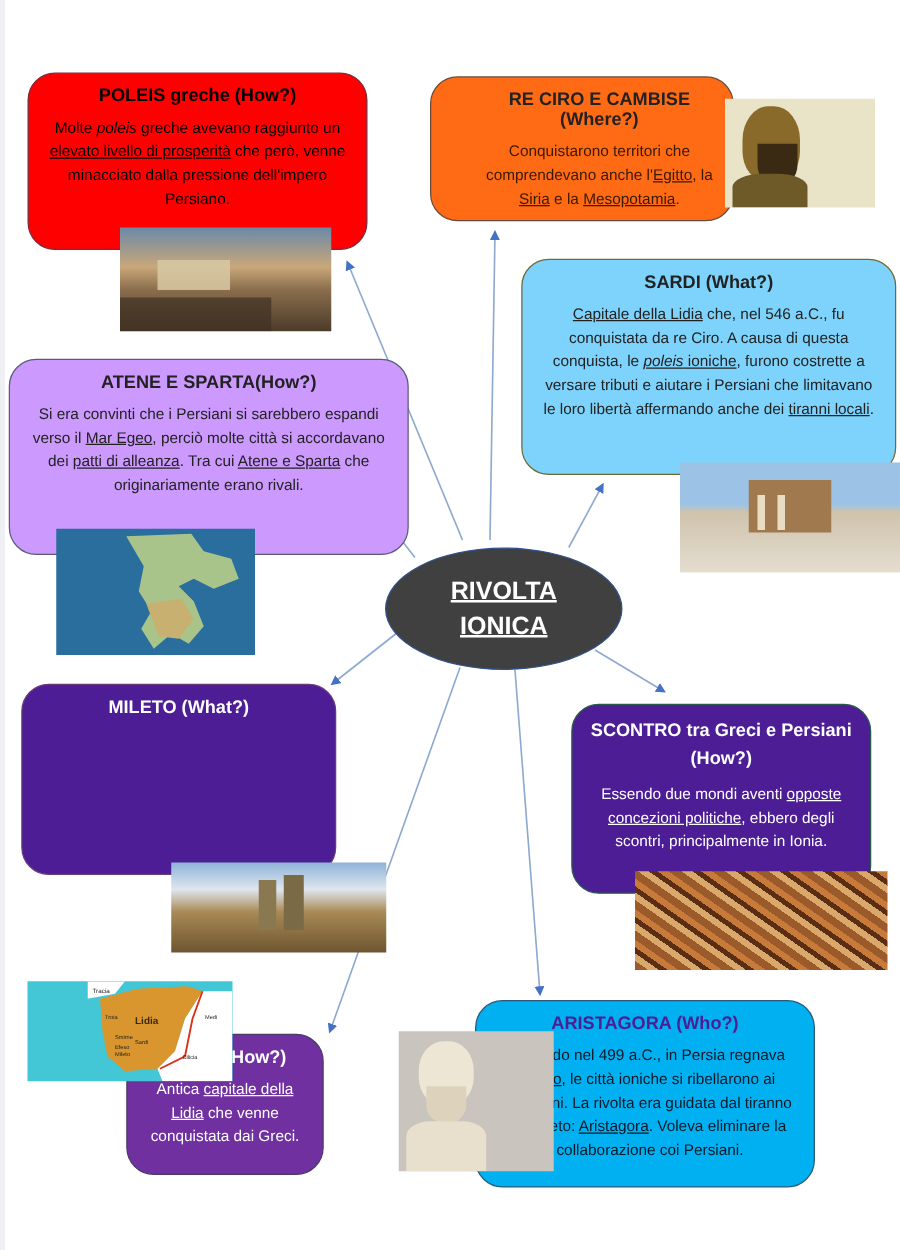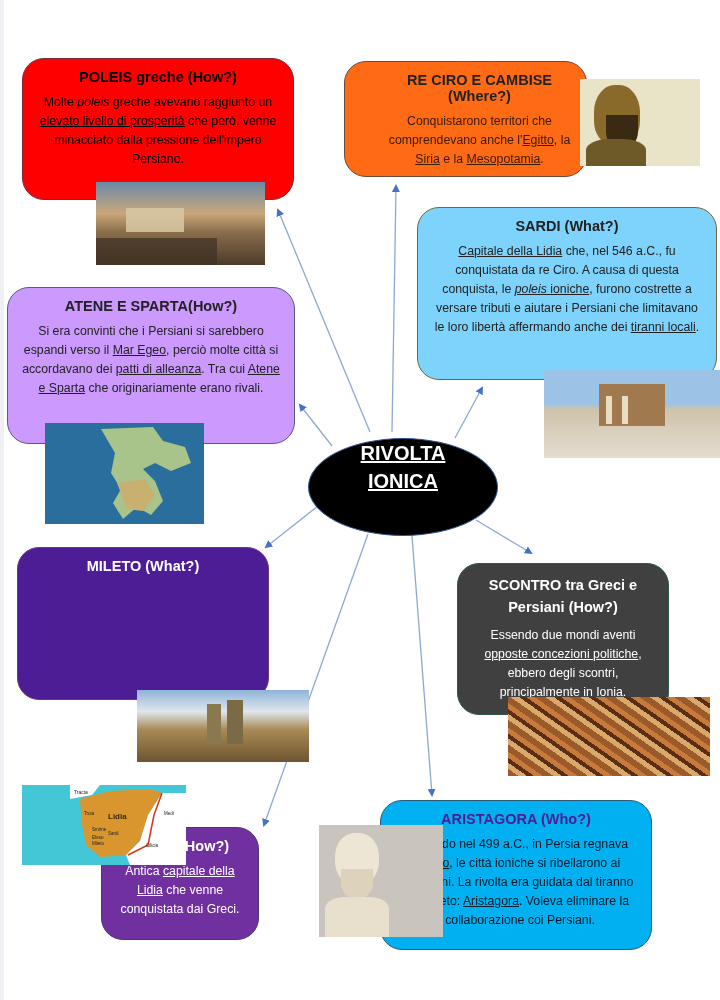--- a/index.html
+++ b/index.html
@@ -6,22 +6,22 @@
   body { width:720px; height:1000px; background:#ffffff; position:relative; overflow:hidden;
          font-family:"Liberation Sans", "DejaVu Sans", sans-serif; }
   .edge { position:absolute; left:0; top:0; width:720px; height:1000px; pointer-events:none; }
   .box { position:absolute; border-radius:22px; box-sizing:border-box; text-align:center;
          border:1.5px solid #3b5b8a; padding:10px 12px; }
   .box h3 { margin:0 0 8px 0; font-size:14.5px; font-weight:bold; }
   .box p { margin:0; font-size:12.3px; line-height:19px; }
   .box u { text-decoration:underline; }
   .pic { position:absolute; overflow:hidden;padding-left:48px; }
   .center { position:absolute; left:308px; top:438px; width:188px; height:96px; border-radius:50%;
-            background:#000000; border:1.5px solid #2f528f; display:flex; flex-direction:column;
-            align-items:center; }
+            background:#404040; border:1.5px solid #2f528f; display:flex; flex-direction:column;
+            align-items:center; justify-content:center; }
   .center span { color:#fff; font-weight:bold; font-size:20px; text-decoration:underline; line-height:28px; }
   .edge-left { position:absolute; left:0; top:0; width:4px; height:1000px; background:#eef0f4; }
 </style>
 </head>
 <body>
 
 <div class="edge-left"></div>
 
 <svg class="edge" viewBox="0 0 720 1000">
   <defs>
@@ -63,40 +63,40 @@
 <div class="box" style="left:417px;top:207px;width:300px;height:173px;background:#7dd3fc;color:#222;border-color:#6b6b3a;">
   <h3>SARDI (What?)</h3>
   <p><u>Capitale della Lidia</u> che, nel 546 a.C., fu conquistata da re Ciro. A causa di questa conquista, le <u><i>poleis</i></u><u> ioniche</u>, furono costrette a versare tributi e aiutare i Persiani che limitavano le loro libertà affermando anche dei <u>tiranni locali</u>.</p>
 </div>
 <div class="pic" style="left:544px;top:370px;width:151px;height:88px;background:linear-gradient(180deg,#9cc3e6 0%,#9cc3e6 38%,#cfc3ac 45%,#e4ddd0 100%);">
   <div style="position:absolute;left:55px;top:14px;width:66px;height:42px;background:#a07a4e;"></div>
   <div style="position:absolute;left:62px;top:26px;width:6px;height:28px;background:#e9dcc3;"></div>
   <div style="position:absolute;left:78px;top:26px;width:6px;height:28px;background:#e9dcc3;"></div>
 </div>
 
-<div class="box" style="left:7px;top:287px;width:288px;height:157px;background:#cc99ff;color:#222;border-color:#5a5a7a;">
+<div class="box" style="left:7px;top:287px;width:320px;height:157px;background:#cc99ff;color:#222;border-color:#5a5a7a;">
   <h3>ATENE E SPARTA(How?)</h3>
   <p>Si era convinti che i Persiani si sarebbero espandi verso il <u>Mar Egeo</u>, perciò molte città si accordavano dei <u>patti di alleanza</u>. Tra cui <u>Atene e Sparta</u> che originariamente erano rivali.</p>
 </div>
 <div class="pic" style="left:45px;top:423px;width:111px;height:101px;background:#2a6e9e;">
   <svg width="111" height="101" viewBox="0 0 111 101">
     <path d="M8,6 L60,4 L70,18 L92,24 L98,40 L78,48 L62,40 L50,46 L62,58 L70,78 L58,92 L44,84 L30,96 L20,80 L28,66 L18,50 L22,30 Z" fill="#a9c48a"></path>
     <path d="M24,60 L52,56 L62,72 L50,88 L34,86 Z" fill="#c8b070"></path>
   </svg>
 </div>
 
 <div class="box" style="left:17px;top:547px;width:252px;height:153px;background:#4c1d95;color:#fff;border-color:#6a3a7a;">
   <h3>MILETO (What?)</h3>
 </div>
 <div class="pic" style="left:137px;top:690px;width:124px;height:72px;background:linear-gradient(180deg,#8fb3d8 0%,#dfe6ee 30%,#a88a56 55%,#6e5530 100%);">
   <div style="position:absolute;left:70px;top:14px;width:14px;height:40px;background:#8a7850;"></div>
   <div style="position:absolute;left:90px;top:10px;width:16px;height:44px;background:#7a6a46;"></div>
 </div>
 
-<div class="box" style="left:457px;top:563px;width:212px;height:152px;background:#404040;color:#fff;border-color:#2a5a4a;">
+<div class="box" style="left:457px;top:563px;width:240px;height:152px;background:#4c1d95;color:#fff;border-color:#2a5a4a;">
   <h3 style="line-height:22px;">SCONTRO tra Greci e Persiani (How?)</h3>
   <p>Essendo due mondi aventi <u>opposte concezioni politiche</u>, ebbero degli scontri, principalmente in Ionia.</p>
 </div>
 <div class="pic" style="left:508px;top:697px;width:154px;height:79px;background:repeating-linear-gradient(35deg,#9a5a2a 0 6px,#d9a86a 6px 11px,#5a2e14 11px 15px,#c87a3a 15px 20px);">
 </div>
 
 <div class="box" style="left:101px;top:827px;width:158px;height:113px;background:#7030a0;color:#fff;border-color:#4a3a6a;">
   <h3>SARDI (How?)</h3>
   <p>Antica <u>capitale della Lidia</u> che venne conquistata dai Greci.</p>
 </div>

